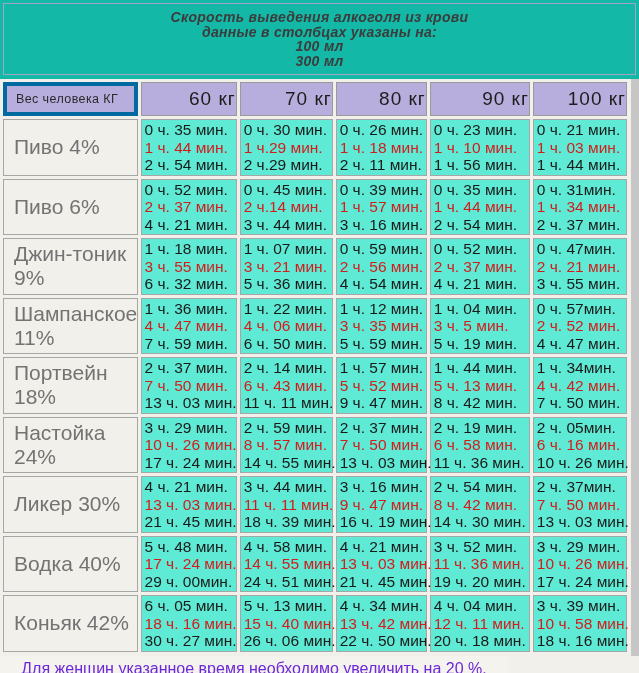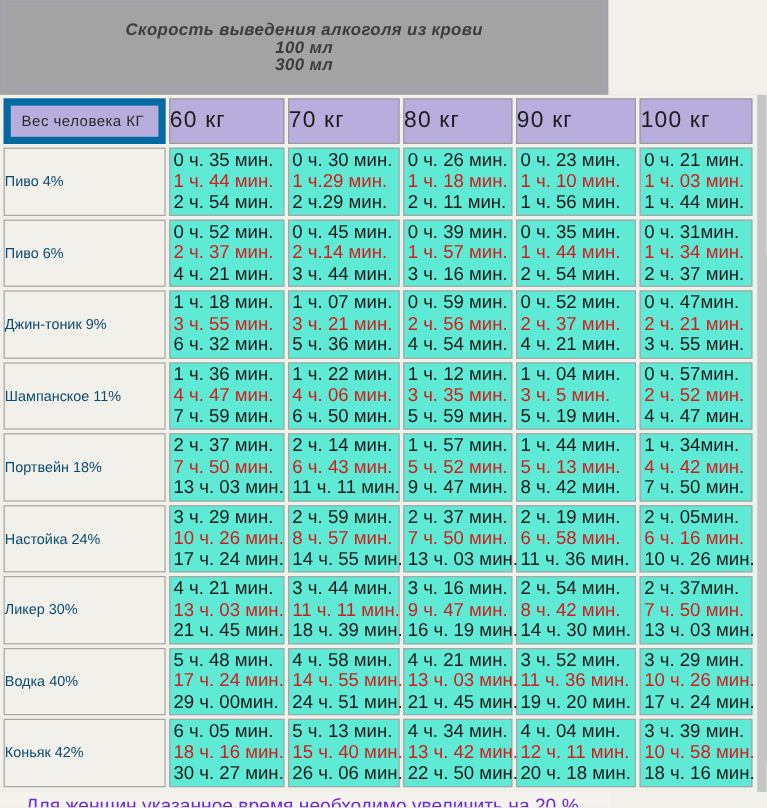--- a/index.html
+++ b/index.html
@@ -11,23 +11,23 @@
   #page {
     width: 639px;
     height: 673px;
     overflow: hidden;
     position: relative;
     background: #f1f0ea;
   }
 
   
   .banner {
-    width: 507px;
+    width: 639px;
     height: 79px;
-    background: #a3a3a3;
+    background: #14b8a6;
     box-sizing: border-box;
     position: relative;
   }
   .banner-frame {
     position: absolute;
     left: 3px; top: 3px; right: 3px; bottom: 4px;
     border: 1px solid #a3a3c6;
     box-sizing: border-box;
     display: flex;
     flex-direction: column;
@@ -61,47 +61,47 @@
   }
   col.c-label  { width: 133px; }
   col.c-60     { width: 95px; }
   col.c-70     { width: 92px; }
   col.c-80     { width: 90px; }
   col.c-90     { width: 99px; }
   col.c-100    { width: 93px; }
 
   th.weight-label {
     background: #b7aedd;
-    border: 6px solid #0369a1;
+    border: 4px solid #0369a1;
     font-size: 12.5px;
     font-weight: normal;
     color: #2a2a2a;
     text-align: left;
     padding: 3px 2px 3px 9px;
     letter-spacing: 0.4px;
     height: 20px;
   }
   th.weight-col {
     background: #b7aedd;
     border: 1px solid #9a9a9a;
     font-size: 19px;
     font-weight: normal;
     color: #1d1d1d;
-    text-align: left;
+    text-align: right;
     letter-spacing: 1px;
     padding: 1px 0;
     height: 20px;
   }
   td.drink-cell {
     background: #f1f0ea;
     border: 1px solid #a6a6a6;
-    font-size: 12px;
-    color: #0c4a6e;
+    font-size: 21px;
+    color: #737373;
     text-align: left;
-    padding: 2px 2px 2px 0;
+    padding: 2px 2px 2px 10px;
     vertical-align: middle;
   }
   td.time-cell {
     background: #5eead4;
     border: 1px solid #a6a6a6;
     padding: 1px 1px 1px 3px;
     vertical-align: middle;
   }
   .time-line {
     font-size: 15.5px;
@@ -124,20 +124,21 @@
   }
 </style>
 </head>
 <body>
 
 <div id="page">
 
   <div class="banner">
     <div class="banner-frame">
       <div class="banner-line">Скорость выведения алкоголя из крови</div>
+      <div class="banner-line">данные в столбцах указаны на:</div>
       <div class="banner-line">100 мл</div>
       <div class="banner-line">300 мл</div>
     </div>
   </div>
 
   <div class="table-zone">
     <div class="table-inner">
       <table class="alco">
         <colgroup>
           <col class="c-label">

